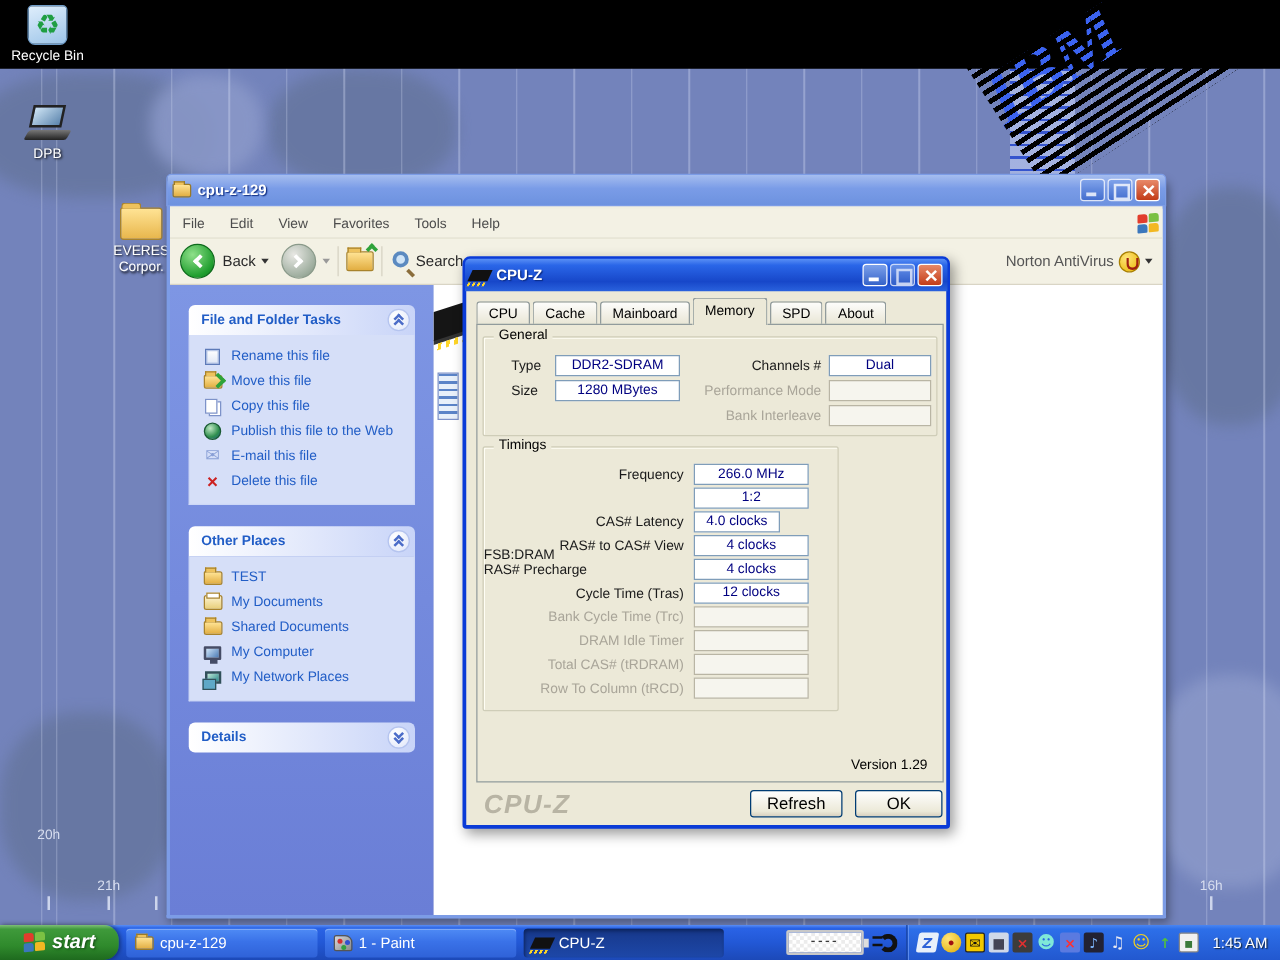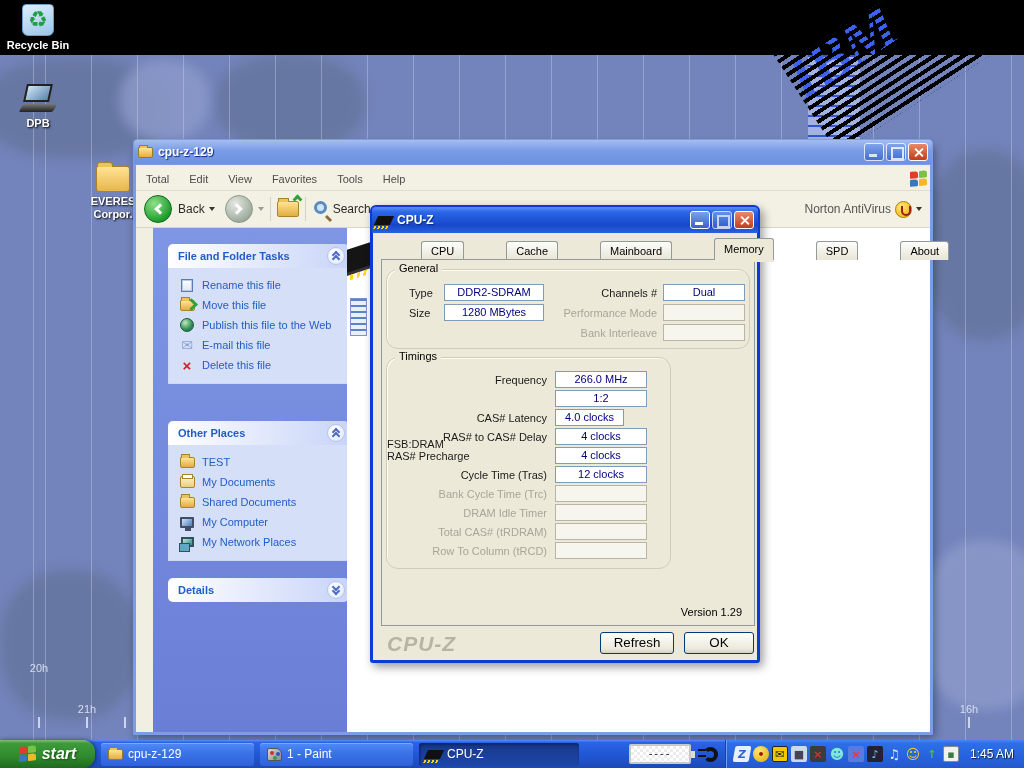--- a/index.html
+++ b/index.html
@@ -12,21 +12,21 @@
   .blob.light { background:#8b99c9; }
   .meridians { position:absolute; inset:0; background:repeating-linear-gradient(90deg, rgba(215,223,245,.35) 0 1px, transparent 1px 46px); background-position:45px 0; }
   .topband { position:absolute; left:0; top:0; width:1024px; height:55px; background:#000; }
   .stripecol { position:absolute; left:808px; top:55px; width:52px; height:345px; background:repeating-linear-gradient(180deg,#2e4fd0 0 2px,#a9b7e4 2px 10px); opacity:.9; }
   .ibm { position:absolute; left:790px; top:-8px; width:190px; height:120px; transform:rotate(-33deg); color:#3b63f0; font-weight:bold; font-style:italic; font-size:64px; letter-spacing:-3px; font-family:"Liberation Serif","DejaVu Serif",serif; }
   .ibm::after { content:""; position:absolute; inset:0; background:repeating-linear-gradient(0deg, transparent 0 4px, #000 4px 8px); }
   .tzlabel { color:#d8def0; font-size:11px; text-align:center; }
   .tztick { position:absolute; width:2px; height:11px; background:#cdd5ec; }
 
   .dicon { position:absolute; width:76px; text-align:center; cursor:default; }
-  .dicon .lbl { color:#fff; text-shadow:1px 1px 2px #000; margin-top:3px; line-height:13px;font-weight:bold; }
+  .dicon .lbl { color:#fff; text-shadow:1px 1px 2px #000; margin-top:3px; line-height:13px; }
   .rbin { width:32px; height:32px; margin:0 auto; background:linear-gradient(160deg,#dfeefc,#9cc4e8); border:1px solid #6f9cc8; border-radius:4px 4px 6px 6px; color:#1f9e43; font-size:22px; line-height:30px; }
   .laptop { width:34px; height:30px; margin:0 auto; position:relative; }
   .laptop .scr { position:absolute; left:4px; top:0; width:26px; height:18px; background:linear-gradient(135deg,#cfe5f5,#5b84ad); border:2px solid #222; transform:skewX(-12deg); }
   .laptop .base { position:absolute; left:0; bottom:2px; width:34px; height:8px; background:linear-gradient(#777,#222); border-radius:2px; transform:skewX(-30deg); }
   .bigfold { width:34px; height:26px; margin:0 auto; background:linear-gradient(#ffe394,#e8b64c); border:1px solid #a8832c; border-radius:2px 3px 3px 3px; position:relative; }
   .bigfold::before { content:""; position:absolute; top:-5px; left:0; width:14px; height:4px; background:#eec25d; border:1px solid #a8832c; border-bottom:none; border-radius:3px 3px 0 0; }
 
   
   .win { position:absolute; border-radius:6px 6px 2px 2px; }
   .tbar { position:absolute; left:0; right:0; top:0; height:25px; border-radius:4px 4px 0 0; display:flex; align-items:center; padding:0 4px; }
@@ -60,21 +60,21 @@
   .vsep { width:1px; height:24px; background:#d6d2c2; margin:0 6px; }
   .upfold { position:relative; width:22px; height:16px; background:linear-gradient(#ffe394,#e2ae42); border:1px solid #a8832c; border-radius:2px; }
   .upfold::before { content:""; position:absolute; top:-4px; left:0; width:9px; height:3px; background:#eec25d; border:1px solid #a8832c; border-bottom:none; }
   .upfold .ua { position:absolute; right:-3px; top:-6px; width:7px; height:7px; border-right:3px solid #2fa33a; border-top:3px solid #2fa33a; transform:rotate(-45deg); }
   .mag { position:relative; width:13px; height:13px; border:3px solid #5b8ac0; border-radius:50%; margin:0 6px 4px 2px; background:#cfe4f7; }
   .mag::after { content:""; position:absolute; left:10px; top:11px; width:3px; height:7px; background:#8a6d3b; transform:rotate(-45deg); }
   .nortonball { width:17px; height:17px; border-radius:50%; background:radial-gradient(circle at 35% 30%,#ffe477,#e8b400); border:1px solid #a97f00; position:relative; margin:0 4px; }
   .nortonball::after { content:""; position:absolute; left:5px; top:4px; width:6px; height:8px; border:2px solid #a02010; border-top:none; border-radius:0 0 5px 5px; }
 
   .xcontent { position:absolute; left:0; right:0; top:86px; bottom:0; }
-  .sidebar { position:absolute; left:0; top:0; bottom:0; width:211px; background:linear-gradient(180deg,#7e96e4,#6a7ed6); overflow:hidden;margin-left:17px; }
+  .sidebar { position:absolute; left:0; top:0; bottom:0; width:211px; background:linear-gradient(180deg,#7e96e4,#6a7ed6); overflow:hidden; }
   .panel { position:absolute; left:15px; width:181px; border-radius:5px 5px 0 0; }
   .phead { height:24px; background:linear-gradient(90deg,#ffffff,#c8d4f8); border-radius:5px 5px 0 0; display:flex; align-items:center; padding:0 4px 0 10px; }
   .phead .pt { color:#215dc6; font-weight:bold; flex:1; }
   .pchev { width:18px; height:18px; background:radial-gradient(circle at 35% 30%,#fff,#dfe6fa); border:1px solid #b5c4ef; border-radius:50%; position:relative; }
   .pchev i,.pchev b { position:absolute; left:5px; width:6px; height:6px; border-left:2px solid #4b6cc8; border-top:2px solid #4b6cc8; }
   .pchev.up i { top:4px; transform:rotate(45deg); } .pchev.up b { top:8px; transform:rotate(45deg); }
   .pchev.down i { top:2px; transform:rotate(225deg); } .pchev.down b { top:6px; transform:rotate(225deg); }
   .pbody { background:#d6dff8; border:1px solid #cdd8f6; border-top:none; padding:7px 6px 8px 10px; }
   .pitem { display:flex; align-items:center; gap:7px; height:20px; color:#215dc6; cursor:pointer; white-space:nowrap; }
   .mi16 { width:16px; height:16px; flex:0 0 16px; display:flex; align-items:center; justify-content:center; }
@@ -97,24 +97,24 @@
   .chipbig { position:absolute; left:-4px; top:18px; width:34px; height:22px; background:#151515; transform:rotate(-18deg) skewX(-25deg); box-shadow:0 3px 0 #333; }
   .chipbig::after { content:""; position:absolute; left:2px; bottom:-8px; width:30px; height:5px; background:repeating-linear-gradient(90deg,#ffd627 0 3px,transparent 3px 7px); }
   .fstripe { position:absolute; left:3px; top:70px; width:17px; height:38px; background:repeating-linear-gradient(180deg,#5b84c8 0 2px,#e8f0fa 2px 6px); border:1px solid #7d92c9; }
 
   
   .cpuz { left:370px; top:205px; width:390px; height:458px; background:#ece9d8; border:3px solid #0a3bd7; box-shadow:3px 4px 10px rgba(0,0,0,.4); border-radius:6px 6px 3px 3px; }
   .cpuz .tbar { height:26px; margin:-1px -1px 0; background:linear-gradient(180deg,#5a90f5 0%,#2a66e8 20%,#1747c9 70%,#2a62dd 100%); border-radius:4px 4px 0 0; }
   .chip { position:relative; width:16px; height:9px; background:#111; transform:skewX(-25deg); }
   .chip::after { content:""; position:absolute; left:1px; bottom:-4px; width:14px; height:3px; background:repeating-linear-gradient(90deg,#ffd627 0 2px,transparent 2px 4px); }
   .tabs { position:absolute; left:8px; top:31px; height:21px; display:flex; align-items:flex-end; }
-  .tab { height:19px; padding:0 9px; background:linear-gradient(#fdfdfb,#e8e5d4); border:1px solid #919b9c; border-bottom:none; border-radius:3px 3px 0 0; margin-right:2px; line-height:18px; color:#000;margin-left:40px; }
+  .tab { height:19px; padding:0 9px; background:linear-gradient(#fdfdfb,#e8e5d4); border:1px solid #919b9c; border-bottom:none; border-radius:3px 3px 0 0; margin-right:2px; line-height:18px; color:#000; }
   .tab.active { height:22px; background:#ece9d8; line-height:21px; position:relative; z-index:3; box-shadow:0 2px 0 #ece9d8; }
   .tabpage { position:absolute; left:8px; top:51px; width:374px; height:367px; border:1px solid #919b9c; background:#ece9d8; }
-  .group { position:absolute; border:1px solid #cfcdb8; border-radius:12px; box-shadow:inset 1px 1px 0 #fffef5; }
+  .group { position:absolute; border:1px solid #cfcdb8; border-radius:2px; box-shadow:inset 1px 1px 0 #fffef5; }
   .group .gt { position:absolute; top:-8px; left:8px; background:#ece9d8; padding:0 4px; color:#000; }
   .flabel { position:absolute; color:#1a1a1a; white-space:nowrap; }
   .flabel.dis, .dis { color:#a9a599; }
   .vbox { position:absolute; height:17px; background:#fff; border:1px solid #7f9db9; color:#000080; text-align:center; line-height:15px; overflow:hidden; }
   .vbox.dis { background:#f6f5ee; border-color:#b9b5a4; }
   .ver { position:absolute; right:12px; bottom:7px; color:#000; }
   .cpuzlogo { position:absolute; left:14px; top:424px; font-size:21px; font-weight:bold; font-style:italic; color:#b8b4a4; letter-spacing:1px; }
   .xpbtn { position:absolute; height:22px; background:linear-gradient(#fefefe,#ece9d8 80%,#d8d0bf); border:1px solid #003c74; border-radius:3px; text-align:center; line-height:20px; color:#000; }
 
   
@@ -197,21 +197,21 @@
     <div class="ficon16"></div>
     <div class="ttl">cpu-z-129</div>
     <div class="wbtns">
       <div class="wbtn min pale"></div>
       <div class="wbtn max pale"></div>
       <div class="wbtn close"></div>
     </div>
   </div>
 
   <div class="menubar">
-    <span class="mi">Total</span>
+    <span class="mi">File</span>
     <span class="mi">Edit</span>
     <span class="mi">View</span>
     <span class="mi">Favorites</span>
     <span class="mi">Tools</span>
     <span class="mi">Help</span>
     <span class="wlogo winflag">
         <i></i>
         <i></i>
         <i></i>
         <i></i>
@@ -256,20 +256,26 @@
               <span class="mi16">
                 <span class="ic-rename"></span>
               </span>
               <span>Rename this file</span>
             </div>
           <div class="pitem">
               <span class="mi16">
                 <span class="ic-fold move"></span>
               </span>
               <span>Move this file</span>
+            </div>
+          <div class="pitem">
+              <span class="mi16">
+                <span class="ic-docs"></span>
+              </span>
+              <span>Copy this file</span>
             </div>
           <div class="pitem">
               <span class="mi16">
                 <span class="ic-globe"></span>
               </span>
               <span>Publish this file to the Web</span>
             </div>
           <div class="pitem">
               <span class="mi16 glyph-mail">✉</span>
               <span>E-mail this file</span>
@@ -379,21 +385,21 @@
 
     <div class="group" style="left:4px;top:97px;width:285px;height:212px;">
       <span class="gt">Timings</span>
 
       <span class="flabel" style="left:0;top:16px;width:160px;text-align:right;">Frequency</span>
       <span class="vbox" style="left:168px;top:13px;width:92px;">266.0 MHz</span>
       <span class="flabel" style="left:0;top:35px;width:160px;text-align:left;margin-top:45px;">FSB:DRAM</span>
       <span class="vbox" style="left:168px;top:32px;width:92px;">1:2</span>
       <span class="flabel" style="left:0;top:54px;width:160px;text-align:right;">CAS# Latency</span>
       <span class="vbox" style="left:168px;top:51px;width:69px;">4.0 clocks</span>
-      <span class="flabel" style="left:0;top:73px;width:160px;text-align:right;">RAS# to CAS# Delay</span>
+      <span class="flabel" style="left:0;top:73px;width:160px;text-align:right;">RAS# to CAS# View</span>
       <span class="vbox" style="left:168px;top:70px;width:92px;">4 clocks</span>
       <span class="flabel" style="left:0;top:92px;width:160px;text-align:left;">RAS# Precharge</span>
       <span class="vbox" style="left:168px;top:89px;width:92px;">4 clocks</span>
       <span class="flabel" style="left:0;top:111px;width:160px;text-align:right;">Cycle Time (Tras)</span>
       <span class="vbox" style="left:168px;top:108px;width:92px;">12 clocks</span>
       <span class="flabel dis" style="left:0;top:130px;width:160px;text-align:right;">Bank Cycle Time (Trc)</span>
       <span class="vbox dis" style="left:168px;top:127px;width:92px;"></span>
       <span class="flabel dis" style="left:0;top:149px;width:160px;text-align:right;">DRAM Idle Timer</span>
       <span class="vbox dis" style="left:168px;top:146px;width:92px;"></span>
       <span class="flabel dis" style="left:0;top:168px;width:160px;text-align:right;">Total CAS# (tRDRAM)</span>

